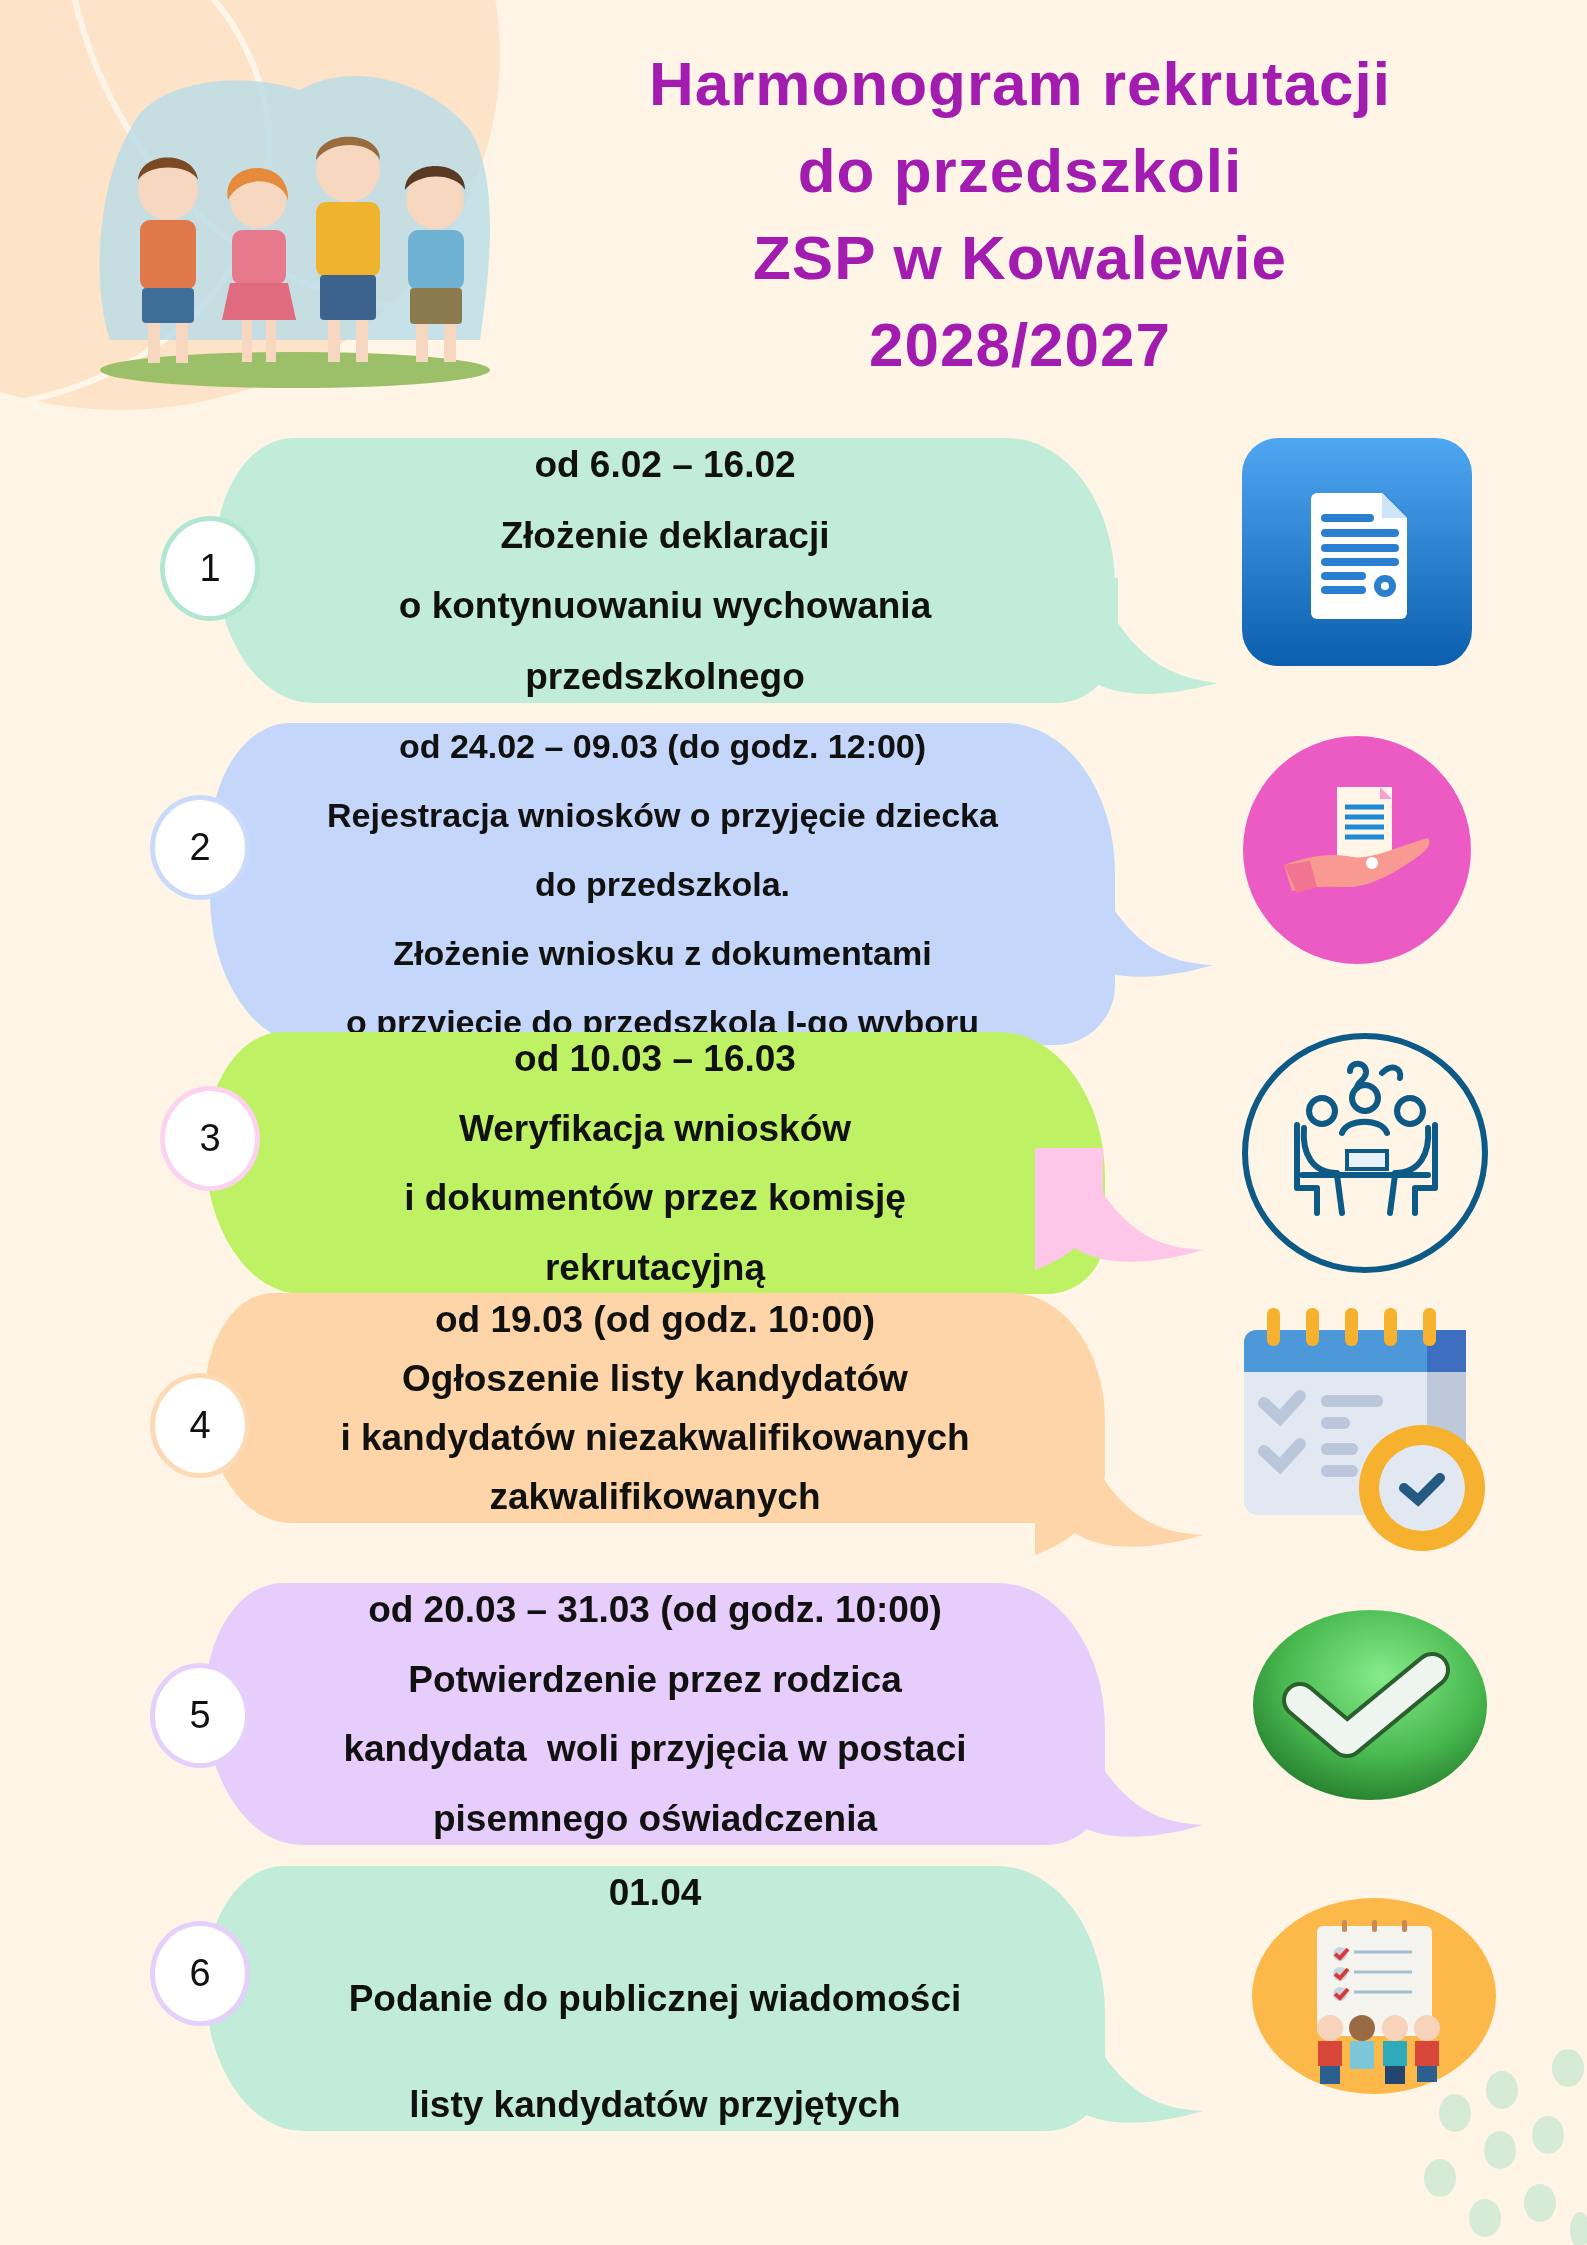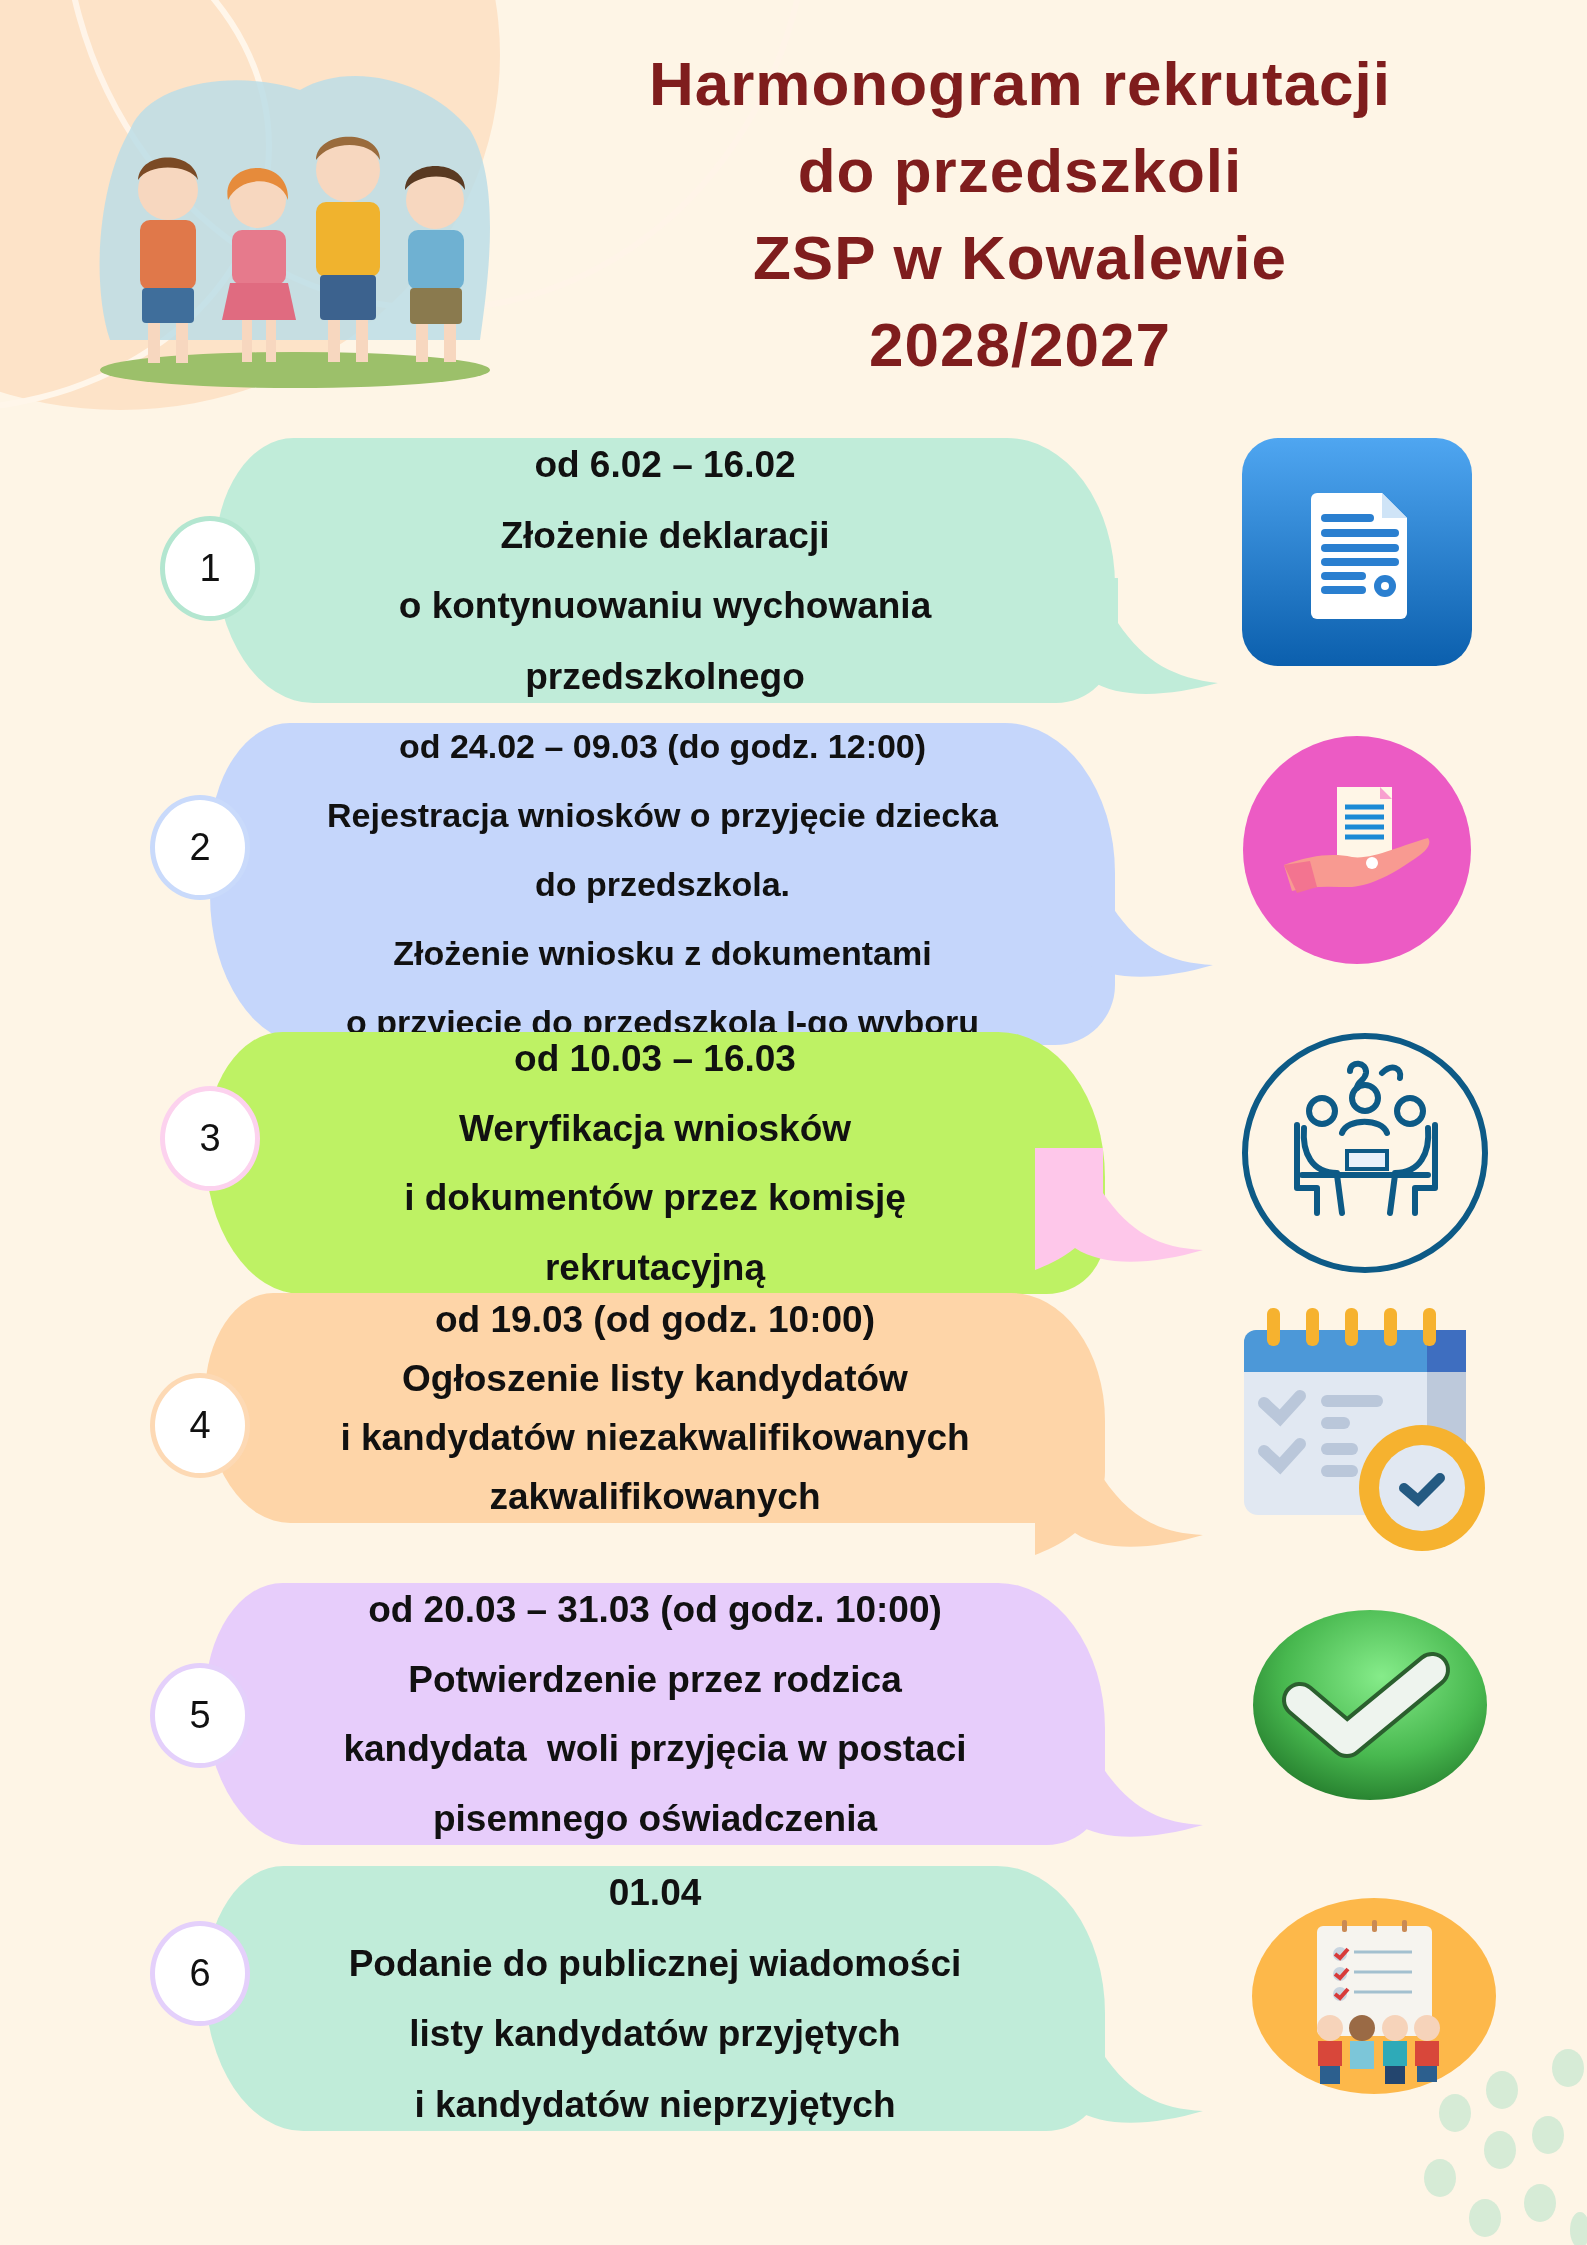--- a/index.html
+++ b/index.html
@@ -15,21 +15,21 @@
   .bg-arc {
     position: absolute; border: 6px solid #fff6ea; border-radius: 50%;
   }
   .dots { position: absolute; left: 0; top: 0; width: 1587px; height: 2245px; pointer-events: none; }
   .hero {
     position: absolute; left: 90px; top: 40px; width: 410px; height: 360px;
   }
   .title {
     position: absolute; left: 470px; top: 40px; width: 1100px;
     text-align: center; font-weight: 700; font-size: 62px; line-height: 87px;
-    color: #7f1d1d; letter-spacing: 1px;
+    color: #a21caf; letter-spacing: 1px;
   }
   .title div { white-space: nowrap; }
   .step { position: absolute; left: 0; width: 1587px; }
   .bubble {
     position: absolute; left: 215px; width: 900px;
     border-radius: 80px 110px 60px 100px / 120px 150px 60px 150px;
     display: flex; flex-direction: column; align-items: center; justify-content: space-between;
     text-align: center; font-weight: 700; color: #111;
   }
   .tail { position: absolute; }
@@ -265,21 +265,20 @@
     <path d="M48 95 L95 135 L180 65" stroke="#2b5f2e" stroke-width="36" stroke-linecap="round" stroke-linejoin="round" fill="none"></path>
     <path d="M48 95 L95 135 L180 65" stroke="#eef4ee" stroke-width="28" stroke-linecap="round" stroke-linejoin="round" fill="none"></path>
   </svg>
 </div>
 
 <div class="step" style="top:1866px;">
   <div class="bubble" style="top:0; height:265px; left:205px; width:900px; background:#c0ecd9; font-size:37px; line-height:53px;">
     <div class="line">01.04</div>
     <div class="line">Podanie do publicznej wiadomości</div>
     <div class="line">listy kandydatów przyjętych</div>
-    <div class="line">i kandydatów nieprzyjętych</div>
   </div>
   <svg class="tail" style="left:1035px; top:143px;" width="170" height="122" viewBox="0 0 170 122">
     <path d="M0 0 L68 0 L68 45 C95 85 125 100 168 102 C120 116 70 120 40 100 C25 112 10 118 0 122 Z" fill="#c0ecd9"></path>
   </svg>
   <div class="num" style="top:55px; left:150px; border-color:#e4d0fb;">6</div>
   <svg class="icon" style="left:1252px; top:30px;" width="245" height="200" viewBox="0 0 245 200">
     <ellipse cx="122" cy="100" rx="122" ry="98" fill="#fdb84a"></ellipse>
     <rect x="65" y="30" width="115" height="110" rx="6" fill="#f6f4ef"></rect>
     <g fill="#c98a55">
         <rect x="90" y="24" width="5" height="12" rx="2"></rect>

